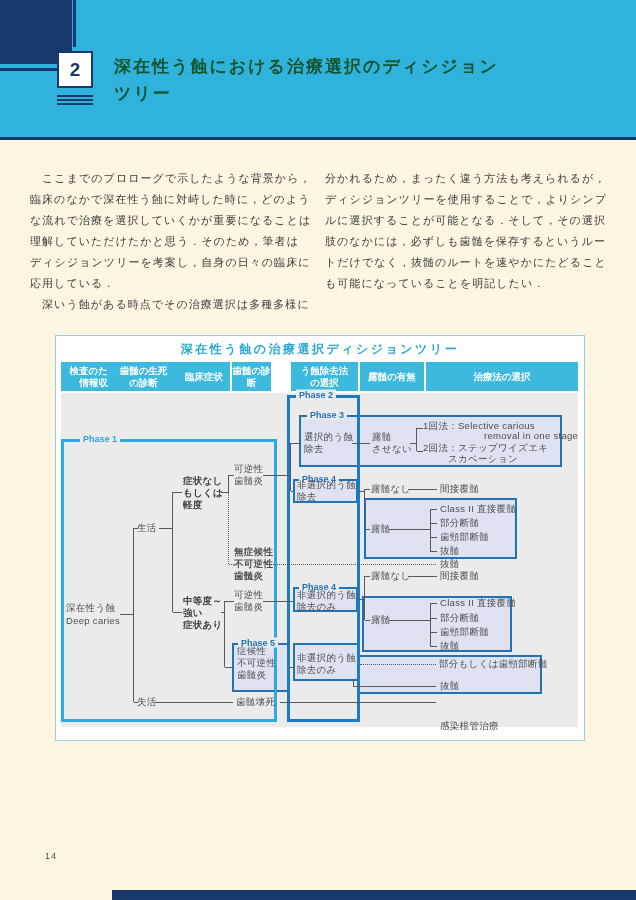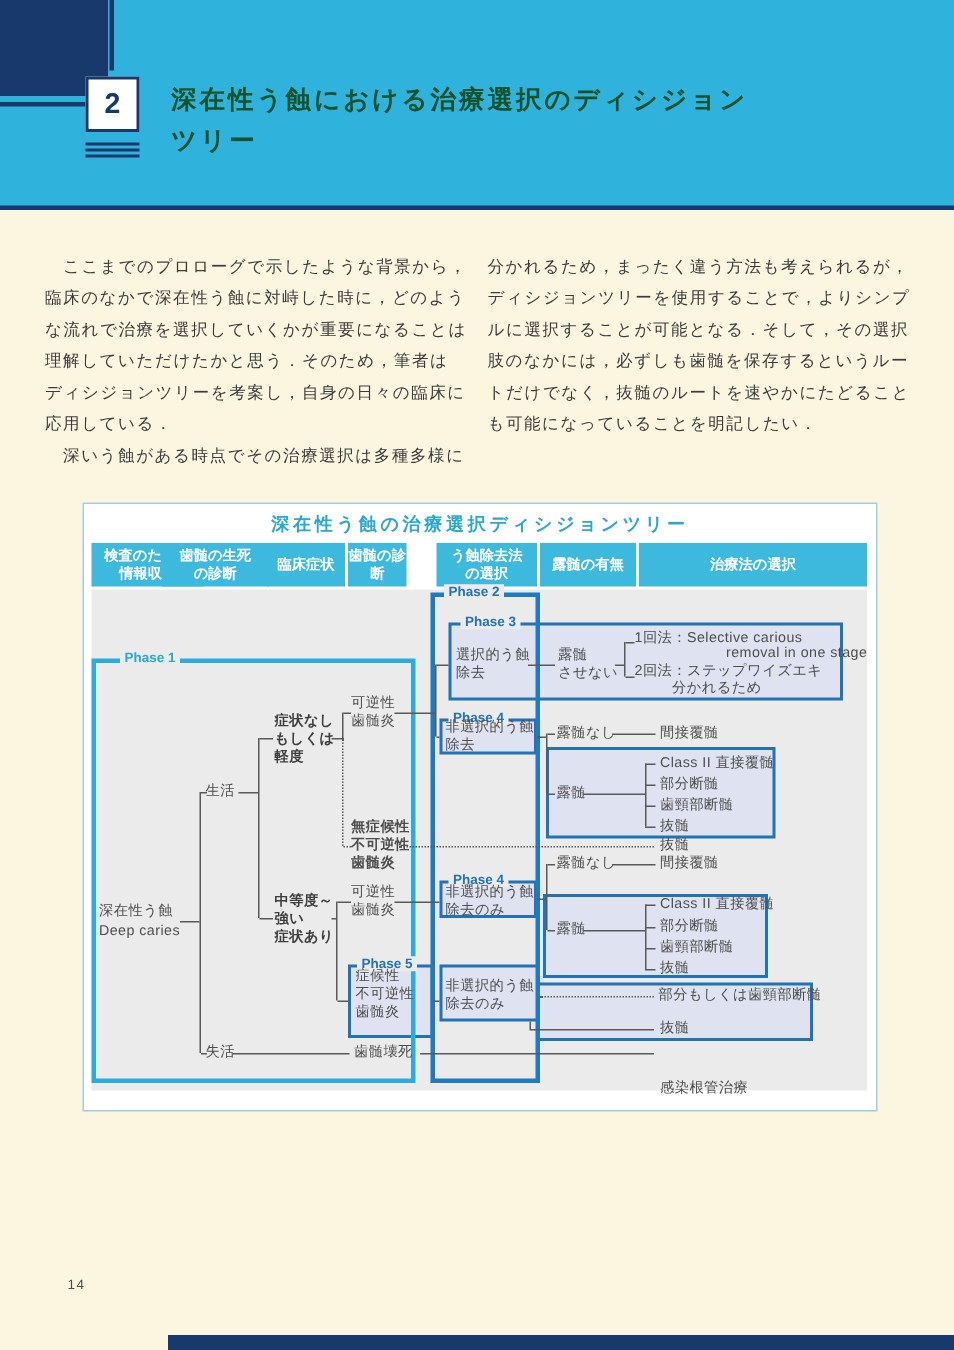--- a/index.html
+++ b/index.html
@@ -202,21 +202,21 @@
 除去</div>
   <div class="node" style="left:297px;top:589px;">非選択的う蝕
 除去のみ</div>
   <div class="node" style="left:297px;top:652px;">非選択的う蝕
 除去のみ</div>
   <div class="node" style="left:372px;top:431px;">露髄
 させない</div>
   <div class="node s" style="left:423px;top:420px;">1回法：Selective carious</div>
   <div class="node s" style="left:439px;top:430px;margin-left:45px;">removal in one stage</div>
   <div class="node s" style="left:423px;top:442px;">2回法：ステップワイズエキ</div>
-  <div class="node s" style="left:448px;top:453px;">分かれるため</div>
+  <div class="node s" style="left:448px;top:453px;">スカベーション</div>
   <div class="node" style="left:371px;top:483px;">露髄なし</div>
   <div class="node" style="left:440px;top:483px;">間接覆髄</div>
   <div class="node" style="left:371px;top:523px;">露髄</div>
   <div class="node" style="left:440px;top:503px;">Class II 直接覆髄</div>
   <div class="node" style="left:440px;top:517px;">部分断髄</div>
   <div class="node" style="left:440px;top:531px;">歯頸部断髄</div>
   <div class="node" style="left:440px;top:545px;">抜髄</div>
   <div class="node" style="left:440px;top:558px;">抜髄</div>
   <div class="node" style="left:371px;top:570px;">露髄なし</div>
   <div class="node" style="left:440px;top:570px;">間接覆髄</div>

